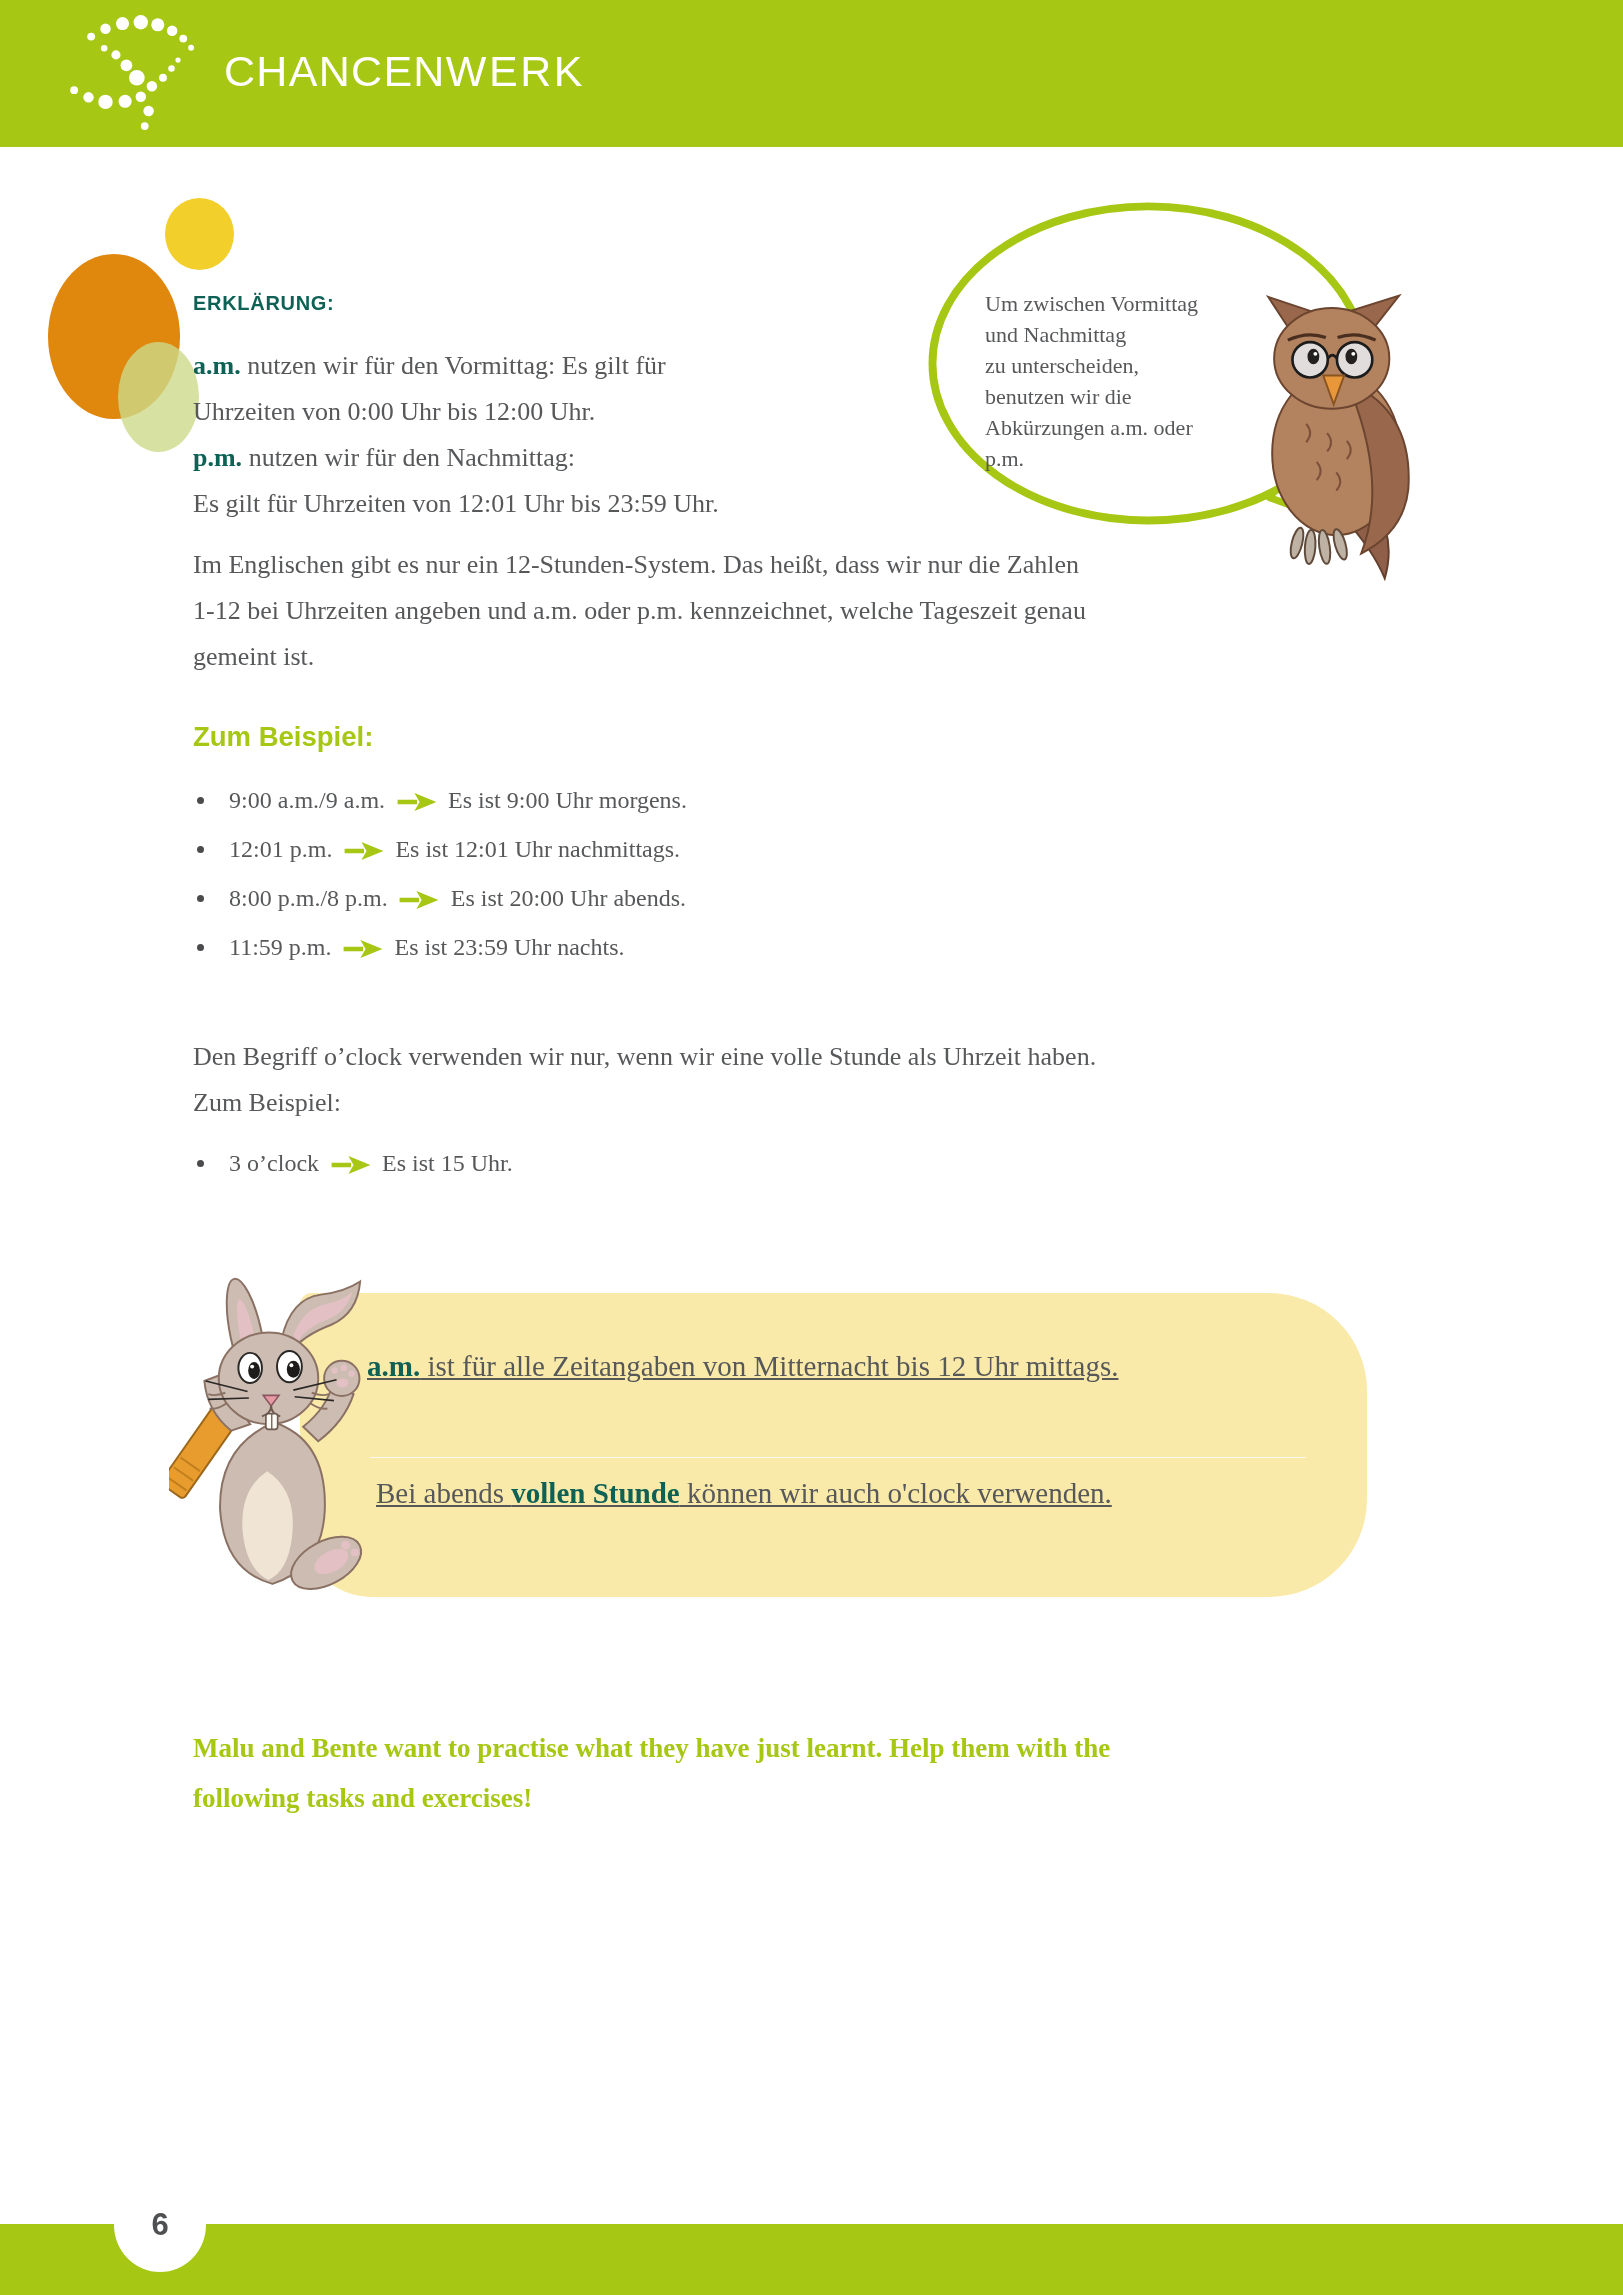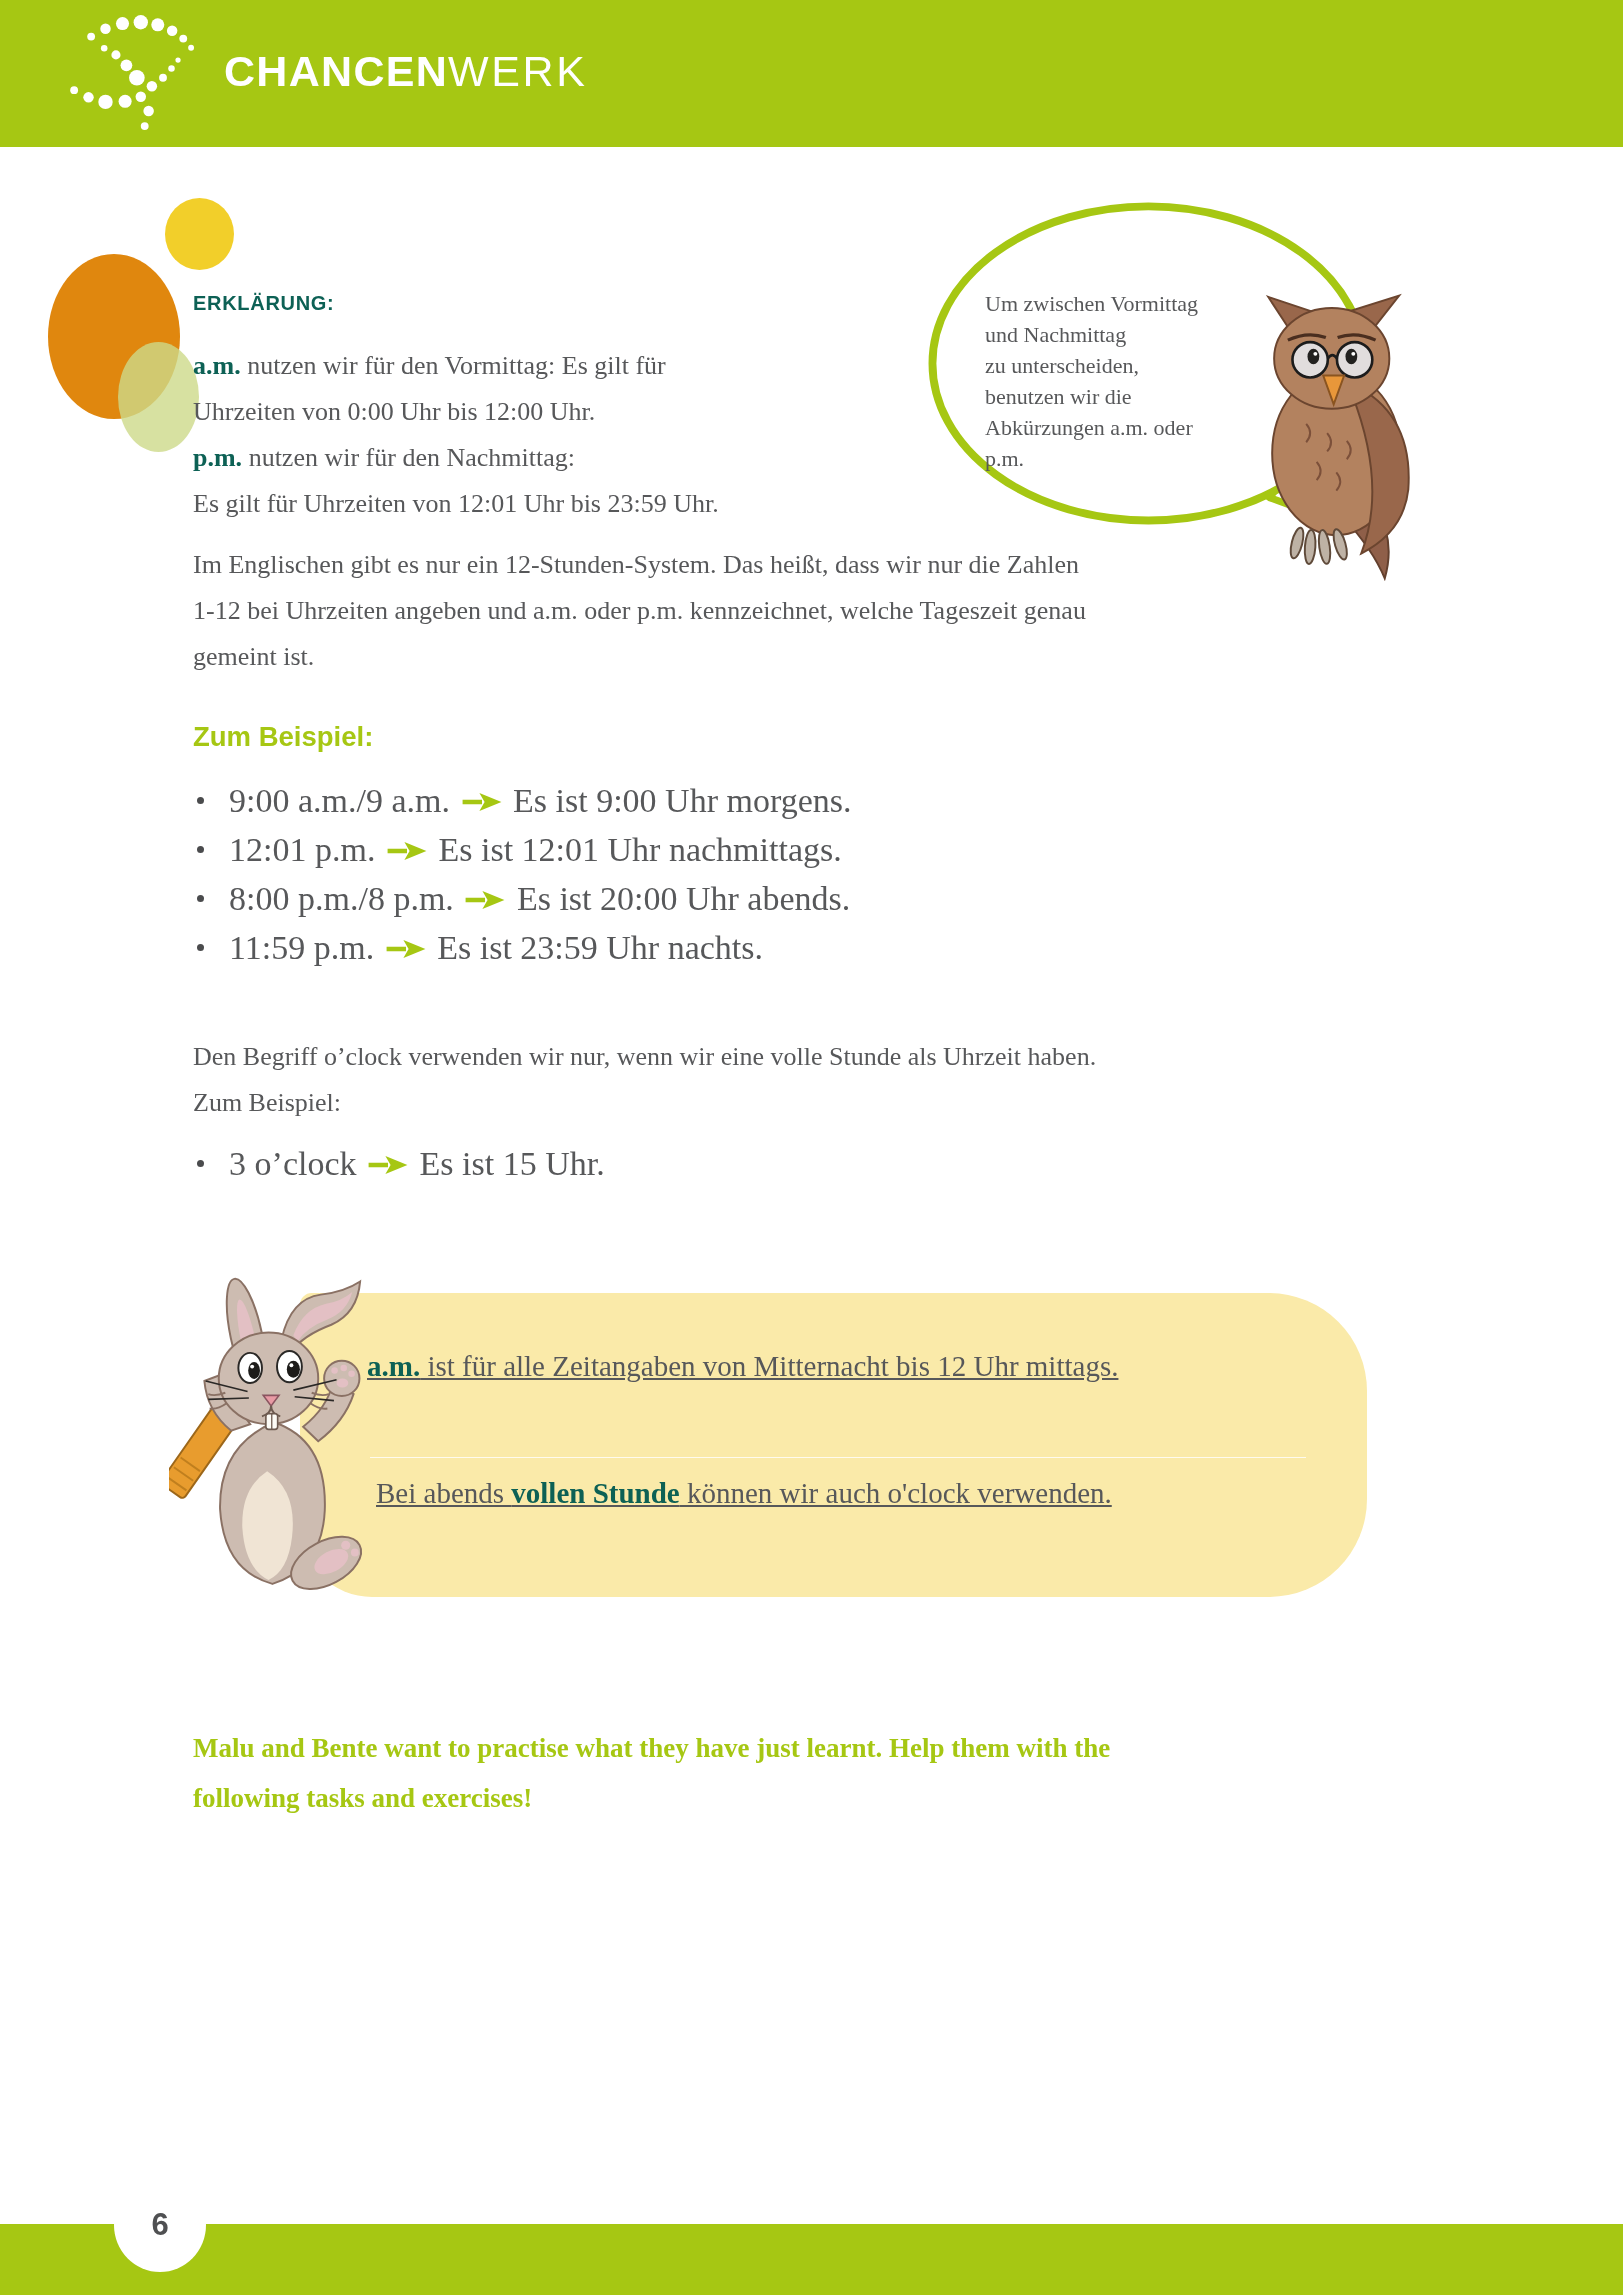--- a/index.html
+++ b/index.html
@@ -4,21 +4,21 @@
 <style>
   html,body{margin:0;padding:0;background:#ffffff;}
   .page{position:relative;width:1623px;height:2295px;background:#ffffff;overflow:hidden;
         font-family:"Liberation Serif",serif;color:#57585a;}
   .abs{position:absolute;}
 
   
   .topbar{left:0;top:0;width:1623px;height:147px;background:#a6c713;}
   .logotype{left:224px;top:47px;font-family:"Liberation Sans",sans-serif;font-size:43px;
             color:#ffffff;letter-spacing:1.3px;white-space:nowrap;}
-  .logotype .bold{font-weight:700;}
+  .logotype .bold{font-weight:400;}
   .logotype .light{font-weight:400;letter-spacing:2.6px;}
 
   
   .deco-orange{left:48px;top:254px;width:132px;height:165px;border-radius:50%;background:#e0870e;}
   .deco-yellow{left:165px;top:198px;width:69px;height:72px;border-radius:50%;background:#f2cf2a;}
   .deco-pale{left:118px;top:342px;width:81px;height:110px;border-radius:50%;background:#cdd98a;opacity:.8;}
 
   .page-title{left:193px;top:292px;font-family:"Liberation Sans",sans-serif;font-weight:700;
               font-size:20px;color:#0d6155;letter-spacing:0.7px;}
 
@@ -26,21 +26,21 @@
   .intro p{margin:0;}
   .lead{color:#0d6155;font-weight:700;}
 
   .para{left:193px;top:542px;font-size:26px;line-height:46px;}
   .para div, .oclock div{white-space:nowrap;}
 
   .example-heading{left:193px;top:721px;font-family:"Liberation Sans",sans-serif;
                    font-weight:700;font-size:27.5px;color:#a6c713;}
 
   .examples{left:193px;top:776px;}
-  .example-row{display:flex;align-items:center;height:49px;font-size:34px;white-space:nowrap;}
+  .example-row{display:flex;align-items:center;height:49px;font-size:24px;white-space:nowrap;}
   .bullet-dot{width:7.2px;height:7.2px;border-radius:50%;background:#4a4b4d;margin:0 25px 0 3.9px;flex:none;}
   .arrow{margin:2.6px 10.5px 0 10.5px;flex:none;}
 
   .oclock{left:193px;top:1034px;font-size:26px;line-height:46px;}
   .oclock-row{left:193px;top:1139px;}
 
   
   .bubble-svg{left:916px;top:190px;width:491px;height:373px;}
   .bubble-text{left:985px;top:266px;width:314px;font-size:22px;line-height:31px;color:#57585a;margin-top:22px;}
   .owl-svg{left:1263px;top:293px;width:180px;height:288px;}

